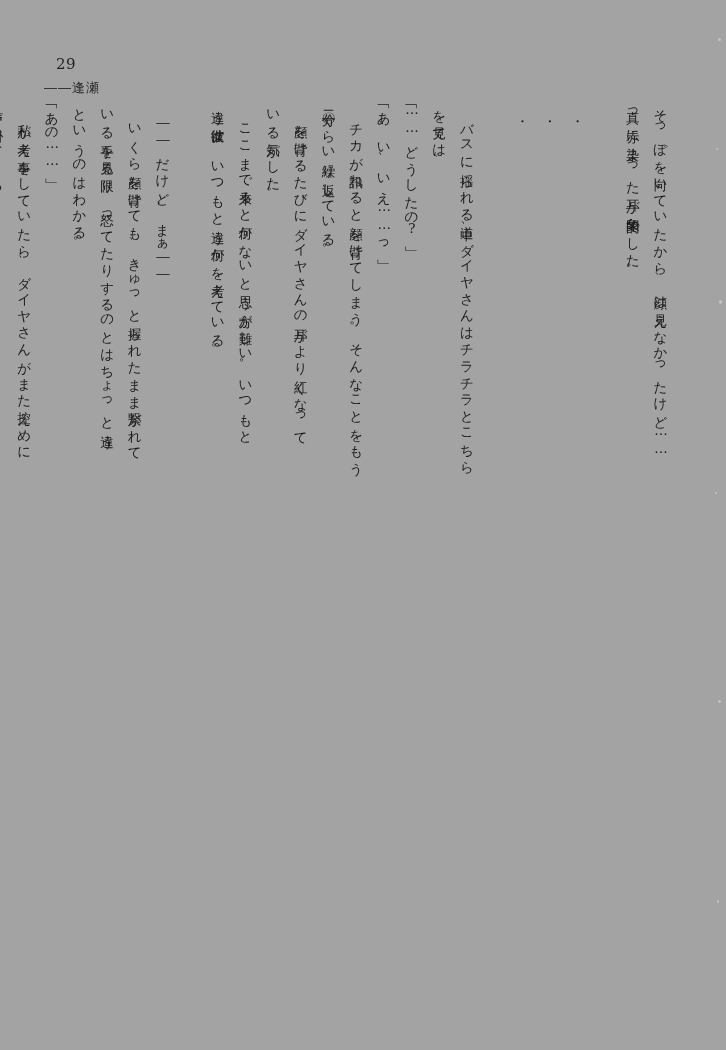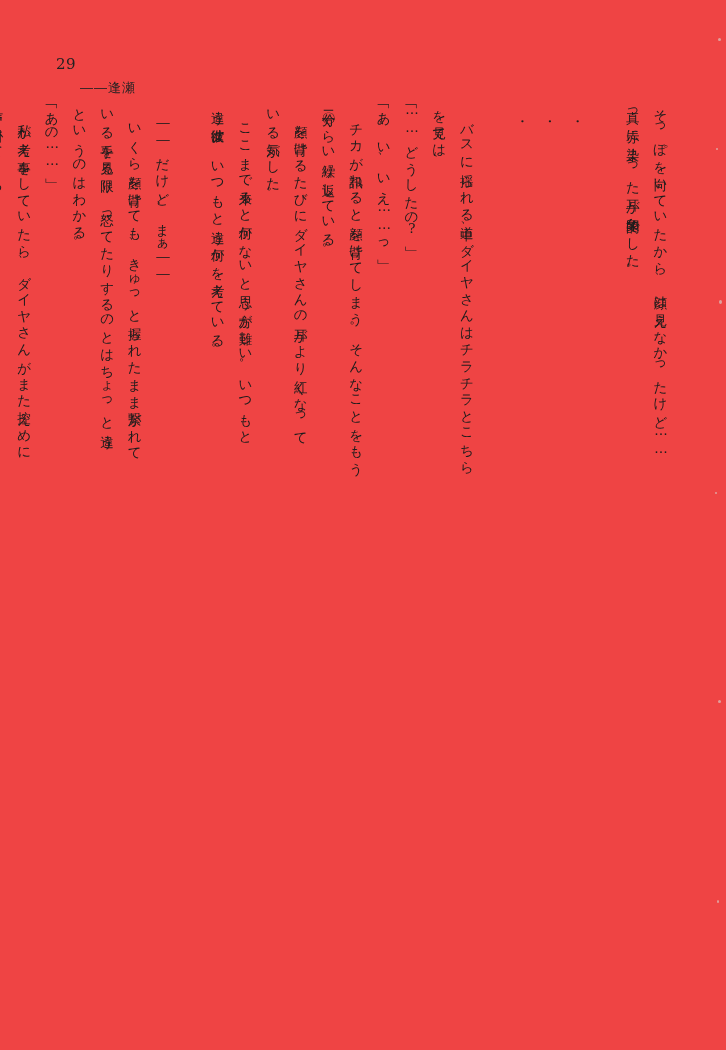--- a/index.html
+++ b/index.html
@@ -8,21 +8,21 @@
     background: #ffffff;
   }
   body {
     font-family: "DejaVu Serif", "Liberation Serif", serif;
     color: #1a1a1a;
   }
   .page {
     position: relative;
     width: 726px;
     height: 1050px;
-    background: #ef4444;
+    background: #a3a3a3;
     overflow: hidden;
     box-sizing: border-box;
   }
 
   
   .page-number {
     position: absolute;
     top: 55px;
     left: 56px;
     font-size: 15px;
@@ -32,21 +32,20 @@
 
   
   .running-head {
     position: absolute;
     top: 79px;
     left: 44px;
     font-size: 13px;
     color: #222;
     letter-spacing: 1px;
     white-space: nowrap;
-    margin-left: 36px;
   }
 
   
   .text-block {
     position: absolute;
     top: 100px;
     right: 52px;
     bottom: 60px;
     left: 52px;
     writing-mode: vertical-rl;

